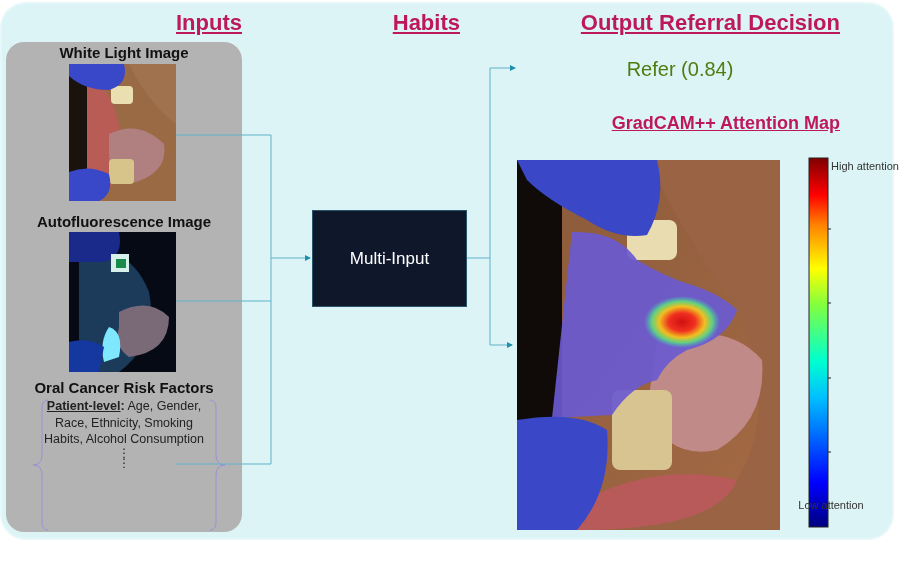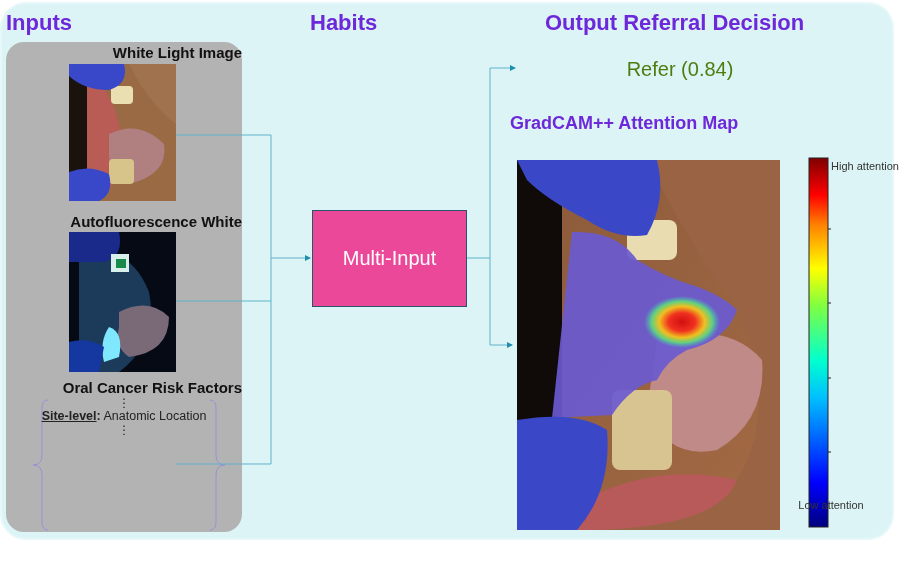--- a/index.html
+++ b/index.html
@@ -1,57 +1,57 @@
 <!DOCTYPE html>
 <html><head>
 <meta charset="utf-8">
 <style>
   html, body { margin:0; padding:0; background:#ffffff; }
   body { width:900px; height:567px; position:relative; overflow:hidden; font-family:"Liberation Sans", sans-serif; }
   .panel { position:absolute; left:2px; top:4px; width:890px; height:534px; background:#dcf4f6; border-radius:24px; box-shadow:0 0 0 2px #e6f8f9; }
-  .h1 { position:absolute; font-weight:bold; font-size:22px; color:#6d28d9; text-align:left; }
+  .h1 { position:absolute; font-weight:bold; font-size:22px; color:#be185d; text-align:right;text-decoration:underline; }
   .inputs-box { position:absolute; left:6px; top:42px; width:236px; height:490px; background:#b3b3b3; border-radius:18px; }
-  .sub { position:absolute; font-weight:bold; font-size:15px; color:#111; text-align:right; width:236px; left:6px; }
+  .sub { position:absolute; font-weight:bold; font-size:15px; color:#111; text-align:center; width:236px; left:6px; }
   .photo { position:absolute; overflow:hidden; }
   .risk { position:absolute; left:40px; top:398px; width:168px; text-align:center; font-size:12.5px; color:#222; line-height:16.6px; }
   .risk b { text-decoration:underline; }
   .risk .colon { font-weight:bold; }
   .dots { display:block; line-height:10px; font-size:12px; letter-spacing:0; }
-  .model-box { position:absolute; left:312px; top:210px; width:153px; height:95px; background:#ec4899; border:1px solid #27566a; color:#fff; font-size:20px; text-align:center; display:flex; align-items:center; justify-content:center; line-height:23px; }
+  .model-box { position:absolute; left:312px; top:210px; width:153px; height:95px; background:#0f172a; border:1px solid #27566a; color:#fff; font-size:17px; text-align:center; display:flex; align-items:center; justify-content:center; line-height:23px; }
   .refer { position:absolute; left:560px; top:58px; width:240px; text-align:center; font-size:20px; color:#4d7c0f; }
   .cb-label { position:absolute; font-size:11px; color:#333; text-align:center; width:70px; line-height:13px; }
   svg.lines { position:absolute; left:0; top:0; }
 </style>
 </head>
 <body>
 
 <div class="panel"></div>
 
 <div class="h1" style="left:6px; top:10px; width:236px;">Inputs</div>
 <div class="h1" style="left:310px; top:10px; width:150px;">Habits</div>
-<div class="h1" style="left:545px; top:10px; width:320px;">Output Referral Decision</div>
+<div class="h1" style="left:520px; top:10px; width:320px;">Output Referral Decision</div>
 
 <div class="inputs-box"></div>
 
 <div class="sub" style="top:44px;">White Light Image</div>
 <div class="photo" style="left:69px; top:64px; width:107px; height:137px;">
   <svg width="107" height="137" viewBox="0 0 107 137">
     <rect width="107" height="137" fill="#9a6a45"></rect>
     <rect width="20" height="137" fill="#1a120c"></rect>
     <path d="M18 10 Q40 20 50 60 Q60 110 30 137 L18 137 Z" fill="#b85c55"></path>
     <path d="M60 0 Q80 40 107 60 L107 0 Z" fill="#a0734e"></path>
     <path d="M40 70 Q70 55 95 80 Q100 110 60 120 Q40 115 40 90 Z" fill="#b08080"></path>
     <rect x="42" y="22" width="22" height="18" fill="#e9dfb0" rx="4"></rect>
     <rect x="40" y="95" width="25" height="25" fill="#d6c48a" rx="4"></rect>
     <path d="M0 0 L55 0 Q60 20 40 26 Q15 26 0 12 Z" fill="#3848c8"></path>
     <path d="M0 108 Q20 100 40 110 Q45 130 30 137 L0 137 Z" fill="#3848c8"></path>
   </svg>
 </div>
 
-<div class="sub" style="top:213px;">Autofluorescence White</div>
+<div class="sub" style="top:213px;">Autofluorescence Image</div>
 <div class="photo" style="left:69px; top:232px; width:107px; height:140px;">
   <svg width="107" height="140" viewBox="0 0 107 140">
     <rect width="107" height="140" fill="#050a14"></rect>
     <path d="M10 20 Q60 10 80 60 Q90 110 50 140 L10 140 Z" fill="#1c3b5a"></path>
     <path d="M0 0 L50 0 Q55 25 35 30 L0 30 Z" fill="#1a2a8a"></path>
     <rect x="42" y="22" width="18" height="18" fill="#d8f0ec"></rect>
     <rect x="47" y="27" width="10" height="9" fill="#1a8a4a"></rect>
     <path d="M50 80 Q80 65 100 85 Q100 120 60 125 Q45 115 50 95 Z" fill="#7a6a78"></path>
     <path d="M40 95 Q55 100 50 125 L35 130 Q30 110 40 95 Z" fill="#7fe8ff"></path>
     <path d="M0 110 Q20 105 35 115 L30 140 L0 140 Z" fill="#1438a0"></path>
@@ -59,22 +59,22 @@
 </div>
 
 <div class="sub" style="top:379px;">Oral Cancer Risk Factors</div>
 
 <svg class="lines" width="900" height="567" style="pointer-events:none;">
   <path d="M48 400 Q42 400 42 408 L42 455 Q42 465 33 465 Q42 465 42 475 L42 522 Q42 530 48 530" fill="none" stroke="#9a90d8" stroke-width="1"></path>
   <path d="M210 400 Q216 400 216 408 L216 455 Q216 465 225 465 Q216 465 216 475 L216 522 Q216 530 210 530" fill="none" stroke="#9a90d8" stroke-width="1"></path>
 </svg>
 
 <div class="risk">
+  <div><b>Patient-level</b><span class="colon">:</span> <span>Age, Gender, Race, Ethnicity, Smoking Habits, Alcohol Consumption</span></div>
   <span class="dots">⋮</span>
-  <div><b>Site-level</b><span class="colon">:</span> <span>Anatomic Location</span></div>
   <span class="dots">⋮</span>
 </div>
 
 <svg class="lines" width="900" height="567">
   <defs>
     <marker id="arr" markerWidth="6" markerHeight="6" refX="5" refY="3" orient="auto">
       <path d="M0 0 L6 3 L0 6 Z" fill="#1f8fb0"></path>
     </marker>
   </defs>
   <g fill="none" stroke="#5fb3c9" stroke-width="1">

